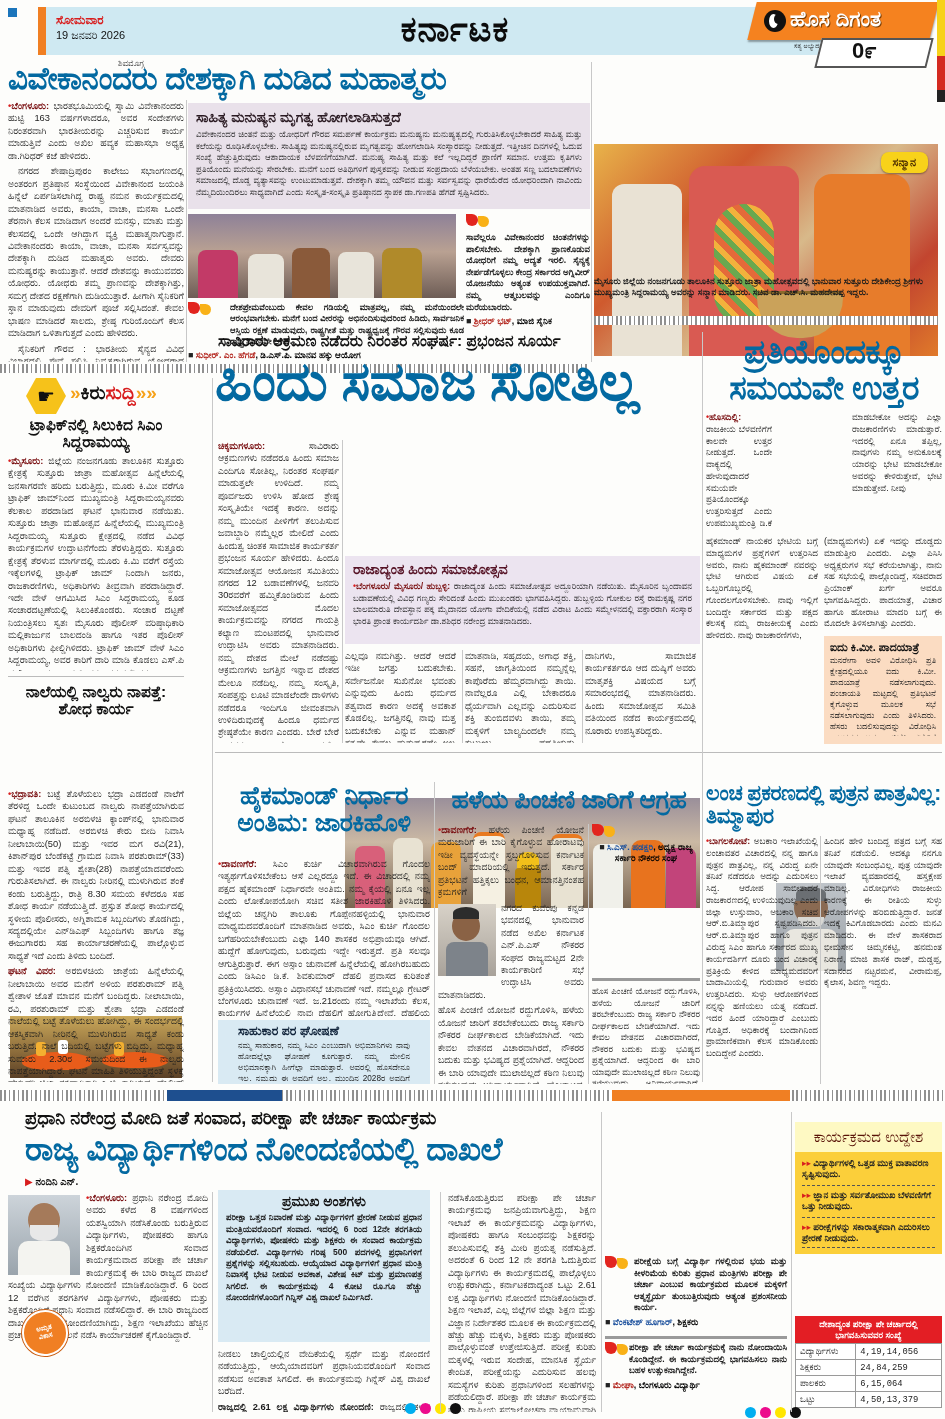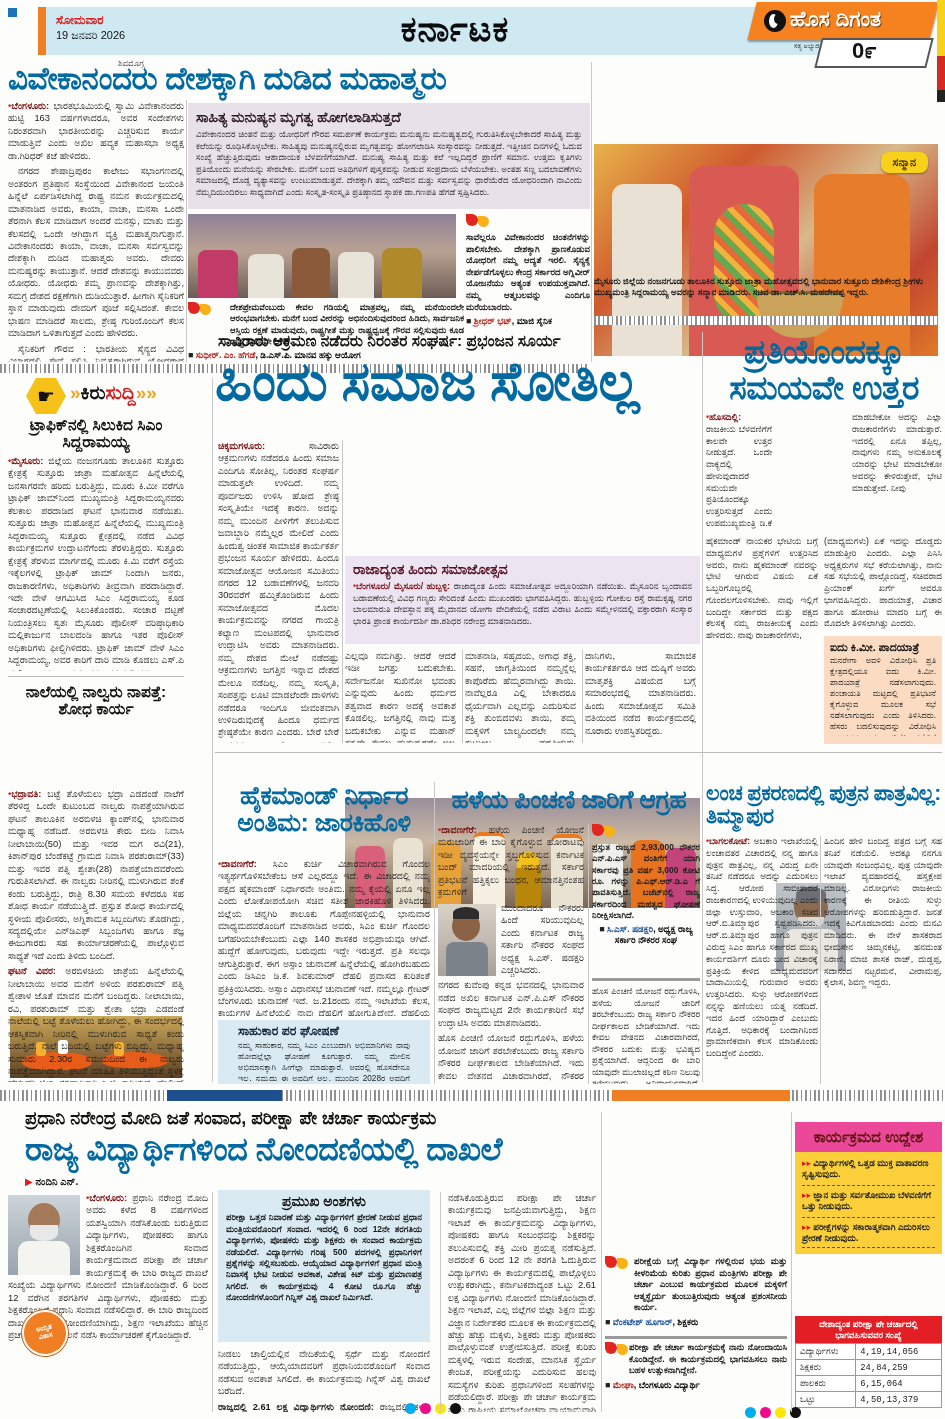--- a/index.html
+++ b/index.html
@@ -208,30 +208,28 @@
   </div>
 
   <div class="abs headline" style="left:438px;top:786px;width:262px;font-size:25px;text-align:center;">ಹಳೆಯ ಪಿಂಚಣಿ ಜಾರಿಗೆ ಆಗ್ರಹ</div>
   <div class="abs body-text" style="left:438px;top:824px;width:146px;height:260px;">
     <p class="noind"><span class="dl-dot">•</span><b class="dl">ದಾವಣಗೆರೆ:</b> <span>ಹಳೆಯ ಪಿಂಚಣಿ ಯೋಜನೆ ಮರುಜಾರಿಗೆ ಈ ಬಾರಿ ಕೈಗೊಳ್ಳುವ ಹೋರಾಟವು ಇಡೀ ವ್ಯವಸ್ಥೆಯನ್ನೇ ಸ್ತಬ್ಧಗೊಳಿಸುವ ಕರ್ನಾಟಕ ಬಂದ್ ಮಾದರಿಯಲ್ಲಿ ಇರುತ್ತದೆ. ಸರ್ಕಾರ ಪ್ರತಿಭಟನೆ ಹತ್ತಿಕ್ಕಲು ಬಂಧನ, ಆಮಾನತ್ತಿನಂತಹ ಕ್ರಮಗಳಿಗೆ</span></p>
     <div class="photo" style="float:left;width:58px;height:72px;margin:2px 5px 2px 0;background:linear-gradient(180deg,#d8d2c8 0%,#a8a29a 100%);">
       <div class="abs" style="left:14px;top:7px;width:28px;height:30px;border-radius:50%;background:#8a6245;"></div>
       <div class="abs" style="left:15px;top:3px;width:26px;height:12px;border-radius:50% 50% 0 0;background:#2c2c2c;"></div>
       <div class="abs" style="left:8px;top:38px;width:42px;height:34px;background:#7d838a;border-radius:8px 8px 0 0;"></div>
     </div>
-    <p class="noind"><span>ಮುಂದಾದರೂ ನೌಕರರು ಹಿಂದೆ ಸರಿಯುವುದಿಲ್ಲ ಎಂದು ಕರ್ನಾಟಕ ರಾಜ್ಯ ಸರ್ಕಾರಿ ನೌಕರರ ಸಂಘದ ಅಧ್ಯಕ್ಷ ಸಿ.ಎಸ್. ಷಡಕ್ಷರಿ ಎಚ್ಚರಿಸಿದರು.</span></p>
     <p class="noind"><span>ನಗರದ ಕುವೆಂಪು ಕನ್ನಡ ಭವನದಲ್ಲಿ ಭಾನುವಾರ ನಡೆದ ಅಖಿಲ ಕರ್ನಾಟಕ ಎನ್.ಪಿ.ಎಸ್ ನೌಕರರ ಸಂಘದ ರಾಜ್ಯಮಟ್ಟದ 2ನೇ ಕಾರ್ಯಕಾರಿಣಿ ಸಭೆ ಉದ್ಘಾಟಿಸಿ ಅವರು ಮಾತನಾಡಿದರು.</span></p>
     <p class="noind"><span>ಹೊಸ ಪಿಂಚಣಿ ಯೋಜನೆ ರದ್ದುಗೊಳಿಸಿ, ಹಳೆಯ ಯೋಜನೆ ಜಾರಿಗೆ ತರಬೇಕೆಂಬುದು ರಾಜ್ಯ ಸರ್ಕಾರಿ ನೌಕರರ ದೀರ್ಘಕಾಲದ ಬೇಡಿಕೆಯಾಗಿದೆ. ಇದು ಕೇವಲ ವೇತನದ ವಿಚಾರವಾಗಿರದೆ, ನೌಕರರ ಬದುಕು ಮತ್ತು ಭವಿಷ್ಯದ ಪ್ರಶ್ನೆಯಾಗಿದೆ. ಆದ್ದರಿಂದ ಈ ಬಾರಿ ಯಾವುದೇ ಮುಲಾಜಿಲ್ಲದೆ ಕಠಿಣ ನಿಲುವು ತಳೆಯುವುದು ಅನಿವಾರ್ಯವಾಗಿದೆ. ಹೋರಾಟವು ಕೇವಲ ಸಾಂಕೇತಿಕವಾಗಿರದೆ, ಒಂದು ಪ್ರಮಾಣದಂತೆ ಇರಬೇಕು. ರಾಜ್ಯಾದ್ಯಂತ ಸರ್ಕಾರಿ ಕಚೇರಿ ಬಂದ್ ನಂತಹ ತೀವ್ರ ಸ್ವರೂಪದ ಹೋರಾಟ ಹಮ್ಮಿಕೊಳ್ಳಲಾಗುವುದು. ಸಂಘದ ಪದಾಧಿಕಾರಿಗಳು ಒಗ್ಗಟ್ಟಿನಿಂದ ಬರಬೇಕೆಂದರು.</span></p>
   </div>
   <div class="abs" style="left:592px;top:824px;width:108px;height:150px;">
     <span class="qicon" style="display:block;margin-bottom:3px;">
         <i class="qa"></i>
         <i class="qb"></i>
       </span>
-    <div class="quote-text" style="font-size:8.4px;">ಪ್ರಸ್ತುತ ರಾಜ್ಯದ 2,93,000 ನೌಕರರ ಎನ್.ಪಿ.ಎಸ್ ವಂತಿಗೆಗೆ ಯಾಗಿ ಸರ್ಕಾರವು ಪ್ರತಿ ವರ್ಷ 3,000 ಕೋಟಿ ರೂ. ಗಳನ್ನು ಪಿ.ಎಫ್.ಆರ್.ಡಿ.ಎ ಗೆ ಪಾವತಿಸುತ್ತಿದೆ. ಬಜೆಟ್‌ನಲ್ಲಿ ರಾಜ್ಯ ಸರ್ಕಾರದಿಂದ ಮಹತ್ವದ ಘೋಷಣೆ ನಿರೀಕ್ಷಿಸಲಾಗಿದೆ.</div>
     <div class="quote-by" style="text-align:center;"><span class="sqr">■</span> <span class="nm-blue">ಸಿ.ಎಸ್. ಷಡಕ್ಷರಿ</span><span>, ಅಧ್ಯಕ್ಷ ರಾಜ್ಯ ಸರ್ಕಾರಿ ನೌಕರರ ಸಂಘ</span></div>
   </div>
   <div class="abs" style="left:592px;top:978px;width:108px;height:3px;background:#9a9a9a;"></div>
   <div class="abs body-text" style="left:592px;top:986px;width:108px;height:98px;font-size:8.6px;">ಹೊಸ ಪಿಂಚಣಿ ಯೋಜನೆ ರದ್ದುಗೊಳಿಸಿ, ಹಳೆಯ ಯೋಜನೆ ಜಾರಿಗೆ ತರಬೇಕೆಂಬುದು ರಾಜ್ಯ ಸರ್ಕಾರಿ ನೌಕರರ ದೀರ್ಘಕಾಲದ ಬೇಡಿಕೆಯಾಗಿದೆ. ಇದು ಕೇವಲ ವೇತನದ ವಿಚಾರವಾಗಿರದೆ, ನೌಕರರ ಬದುಕು ಮತ್ತು ಭವಿಷ್ಯದ ಪ್ರಶ್ನೆಯಾಗಿದೆ. ಆದ್ದರಿಂದ ಈ ಬಾರಿ ಯಾವುದೇ ಮುಲಾಜಿಲ್ಲದೆ ಕಠಿಣ ನಿಲುವು ತಳೆಯುವುದು ಅನಿವಾರ್ಯವಾಗಿದೆ. ಹೋರಾಟವು ಕೇವಲ ಸಾಂಕೇತಿಕವಾಗಿರದೆ, ಒಂದು ಪ್ರಮಾಣದಂತೆ ಇರಬೇಕು. ರಾಜ್ಯಾದ್ಯಂತ ಸರ್ಕಾರಿ ಕಚೇರಿ ಬಂದ್ ನಂತಹ ತೀವ್ರ ಸ್ವರೂಪದ ಹೋರಾಟ ಹಮ್ಮಿಕೊಳ್ಳಲಾಗುವುದು. ಸಂಘದ ಪದಾಧಿಕಾರಿಗಳು ಒಗ್ಗಟ್ಟಿನಿಂದ ಬರಬೇಕೆಂದರು.</div>
 
   <div class="abs headline" style="left:706px;top:782px;width:236px;font-size:21px;">ಲಂಚ ಪ್ರಕರಣದಲ್ಲಿ ಪುತ್ರನ ಪಾತ್ರವಿಲ್ಲ: ತಿಮ್ಮಾಪುರ</div>
   <div class="abs body-text" style="left:706px;top:836px;width:112px;height:248px;font-size:8.8px;">
     <p class="noind"><span class="dl-dot">•</span><b class="dl">ಬಾಗಲಕೋಟೆ:</b> <span>ಅಬಕಾರಿ ಇಲಾಖೆಯಲ್ಲಿ ಲಂಚಾವತರ ವಿಚಾರದಲ್ಲಿ ನನ್ನ ಹಾಗೂ ಪುತ್ರನ ಪಾತ್ರವಿಲ್ಲ, ನನ್ನ ವಿರುದ್ಧ ಏನೇ ತನಿಖೆ ನಡೆದರೂ ಅದನ್ನು ಎದುರಿಸಲು ಸಿದ್ಧ. ಆರೋಪ ಸಾಬೀತಾದರೆ ರಾಜಕಾರಣದಲ್ಲಿ ಉಳಿಯುವುದಿಲ್ಲ ಎಂದು ಜಿಲ್ಲಾ ಉಸ್ತುವಾರಿ, ಅಬಕಾರಿ ಸಚಿವ ಆರ್.ಬಿ.ತಿಮ್ಮಾಪುರ ಸ್ಪಷ್ಟಪಡಿಸಿದರು. ಆರ್.ಬಿ.ತಿಮ್ಮಾಪುರ ಹಾಗೂ ಪುತ್ರನ ವಿರುದ್ಧ ಸಿಎಂ ಹಾಗೂ ಸರ್ಕಾರದ ಮುಖ್ಯ ಕಾರ್ಯದರ್ಶಿಗೆ ದೂರು ಬಂದ ವಿಚಾರಕ್ಕೆ ಪ್ರತಿಕ್ರಿಯೆ ಕೇಳಿದ ಮಾಧ್ಯಮದವರಿಗೆ ಬಾದಾಮಿಯಲ್ಲಿ ಗುರುವಾರ ಅವರು ಉತ್ತರಿಸಿದರು. ಸುಳ್ಳು ಆರೋಪಗಳಿಂದ ನನ್ನನ್ನು ಹಣಿಯಲು ಯತ್ನ ನಡೆದಿದೆ. ಇದರ ಹಿಂದೆ ಯಾರಿದ್ದಾರೆ ಎಂಬುದು ಗೊತ್ತಿದೆ. ಅಧಿಕಾರಕ್ಕೆ ಬಂದಾಗಿನಿಂದ ಪ್ರಾಮಾಣಿಕವಾಗಿ ಕೆಲಸ ಮಾಡಿಕೊಂಡು ಬಂದಿದ್ದೇನೆ ಎಂದರು.</span></p>
   </div>
   <div class="abs body-text" style="left:824px;top:836px;width:118px;height:248px;font-size:8.8px;">ಹಿಂದಿನ ಹೇಳಿ ಬಂದಿದ್ದ ಪತ್ರದ ಬಗ್ಗೆ ಸಹ ತನಿಖೆ ನಡೆಯಲಿ. ಅದಕ್ಕೂ ನನಗೂ ಯಾವುದೇ ಸಂಬಂಧವಿಲ್ಲ. ಪುತ್ರ ಯಾವುದೇ ಇಲಾಖೆ ವ್ಯವಹಾರದಲ್ಲಿ ಹಸ್ತಕ್ಷೇಪ ಮಾಡಿಲ್ಲ. ವಿರೋಧಿಗಳು ರಾಜಕೀಯ ಕಾರಣಕ್ಕೆ ಈ ರೀತಿಯ ಸುಳ್ಳು ಆರೋಪಗಳನ್ನು ಹರಿಬಿಡುತ್ತಿದ್ದಾರೆ. ಜನತೆ ಇದಕ್ಕೆ ಕಿವಿಗೊಡಬಾರದು ಎಂದು ಮನವಿ ಮಾಡಿದರು. ಈ ವೇಳೆ ಶಾಸಕರಾದ ಭೀಮಸೇನ ಚಿಮ್ಮನಕಟ್ಟಿ, ಹನಮಂತ ನಿರಾಣಿ, ಮಾಜಿ ಶಾಸಕ ರಾಜ್, ದುಡ್ಡಪ್ಪ, ಸದಾನಂದ ನಟ್ಟರಮನೆ, ವೀರಾಮಪ್ಪ, ಕೈಲಾಸ, ಶಿವಣ್ಣ ಇದ್ದರು.</div>
@@ -283,21 +281,21 @@
       <span class="qicon">
           <i class="qa"></i>
           <i class="qb"></i>
         </span>
       <span class="quote-text" style="font-size:8.6px;">ಪರೀಕ್ಷಾ ಪೇ ಚರ್ಚಾ ಕಾರ್ಯಕ್ರಮಕ್ಕೆ ನಾನು ನೋಂದಾಯಿಸಿ ಕೊಂಡಿದ್ದೇನೆ. ಈ ಕಾರ್ಯಕ್ರಮದಲ್ಲಿ ಭಾಗವಹಿಸಲು ನಾನು ಬಹಳ ಉತ್ಸುಕನಾಗಿದ್ದೇನೆ.</span>
     </div>
     <div class="quote-by"><span class="sqr">■</span> <span class="nm">ಮೇಘಾ</span><span>, ಬೆಂಗಳೂರು ವಿದ್ಯಾರ್ಥಿ</span></div>
   </div>
 
   <div class="abs" style="left:795px;top:1122px;width:147px;">
-    <div style="background:#ec4899;color:#5a1408;font-weight:bold;font-size:15px;text-align:center;padding:6px 4px;">ಕಾರ್ಯಕ್ರಮದ ಉದ್ದೇಶ</div>
+    <div style="background:#fef9c3;color:#5a1408;font-weight:normal;font-size:15px;text-align:center;padding:6px 4px;">ಕಾರ್ಯಕ್ರಮದ ಉದ್ದೇಶ</div>
     <div style="background:#fbcf3a;padding:6px 7px;font-size:8.8px;font-weight:bold;color:#222;line-height:1.3;">
       <div style="border-bottom:1px dashed #555;padding-bottom:4px;margin-bottom:4px;">
         <span style="color:#d81e1e;">▸▸</span> <span>ವಿದ್ಯಾರ್ಥಿಗಳಲ್ಲಿ ಒತ್ತಡ ಮುಕ್ತ ವಾತಾವರಣ ಸೃಷ್ಟಿಸುವುದು.</span>
       </div>
       <div style="border-bottom:1px dashed #555;padding-bottom:4px;margin-bottom:4px;">
         <span style="color:#d81e1e;">▸▸</span> <span>ಜ್ಞಾನ ಮತ್ತು ಸರ್ವತೋಮುಖ ಬೆಳವಣಿಗೆಗೆ ಒತ್ತು ನೀಡುವುದು.</span>
       </div>
       <div style="border-bottom:1px dashed #555;padding-bottom:2px;">
         <span style="color:#d81e1e;">▸▸</span> <span>ಪರೀಕ್ಷೆಗಳನ್ನು ಸಕಾರಾತ್ಮಕವಾಗಿ ಎದುರಿಸಲು ಪ್ರೇರಣೆ ನೀಡುವುದು.</span>
       </div>

